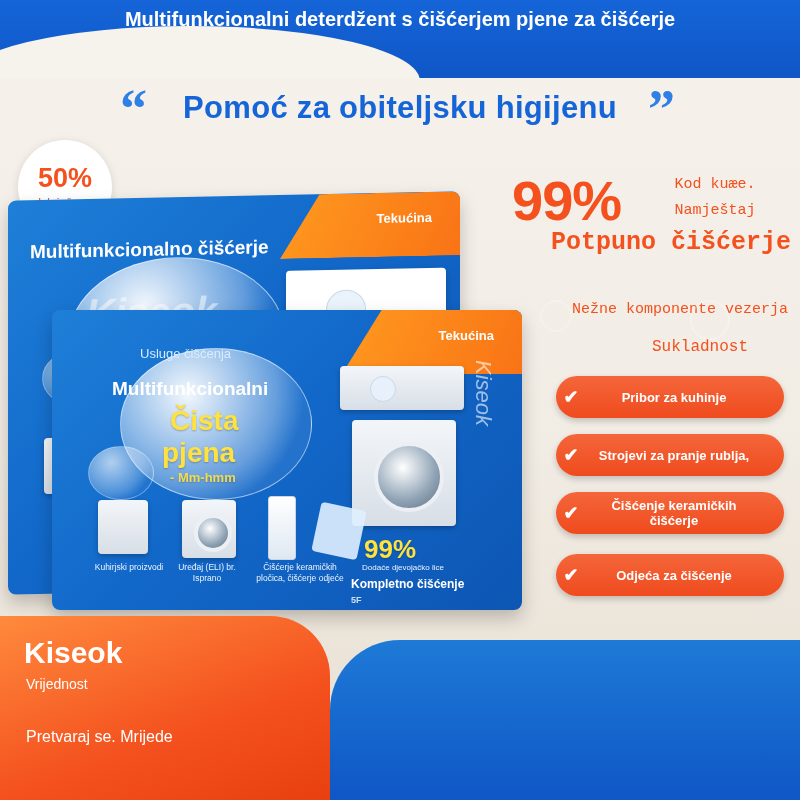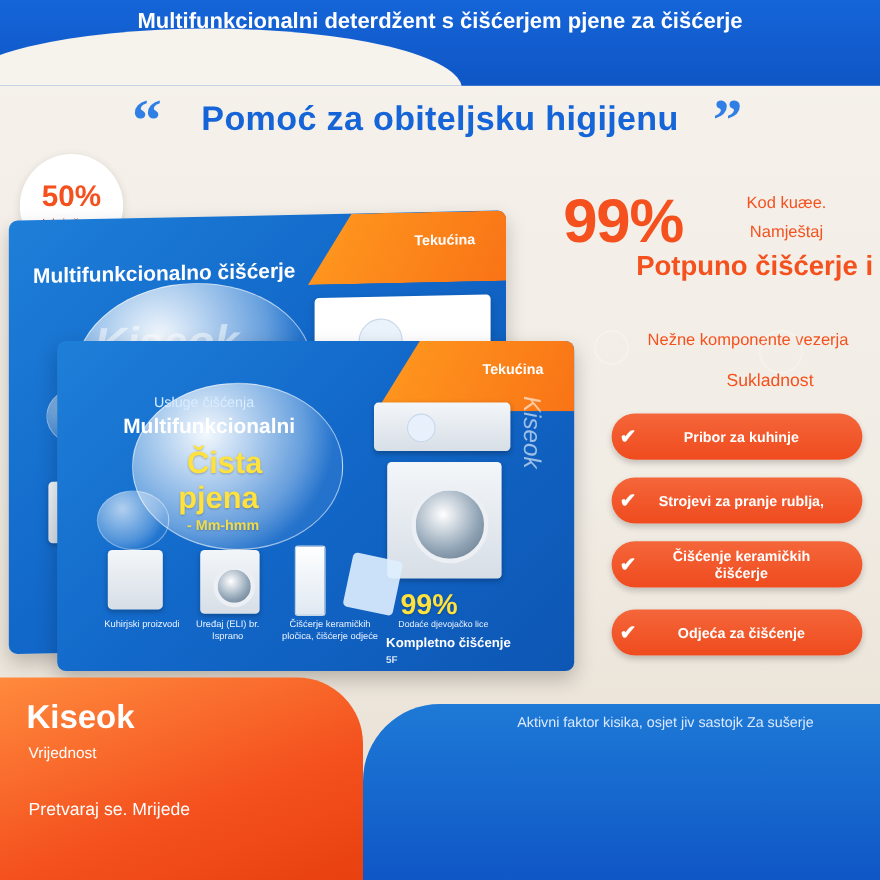--- a/index.html
+++ b/index.html
@@ -51,21 +51,21 @@
              box-shadow:0 2px 5px rgba(0,0,0,.25);}
   .porthole{position:absolute;border-radius:50%;background:radial-gradient(circle at 40% 35%,#ffffff,#8fa3b5 60%,#5d7184);
             border:4px solid #eceff3;}
   .tag-txt{position:absolute;color:#eaf3ff;font-size:8.5px;text-align:center;line-height:11px;}
   .whitecard{position:absolute;background:#fff;border-radius:4px;box-shadow:0 3px 7px rgba(0,0,0,.2);}
   .pouch{position:absolute;background:linear-gradient(180deg,#ffffff,#dfe8f2);border-radius:3px;border:1px solid #c9d6e4;}
 
   
   .big99{position:absolute;left:512px;top:168px;color:#f4511e;font-size:56px;font-weight:700;letter-spacing:-1px;}
   .r-line{position:absolute;text-align:center;}
-  .r-or{color:#f4511e;}
+  .r-or{color:#f4511e;font-family:Liberation Mono, monospace;}
 
   .pill{position:absolute;left:556px;width:228px;height:42px;border-radius:21px;
         background:linear-gradient(180deg,#f4663a 0%,#ef4b1e 100%);
         box-shadow:0 3px 6px rgba(0,0,0,.2);display:flex;align-items:center;}
   .pill .tick{width:30px;flex:0 0 30px;text-align:center;color:#fff;font-size:18px;font-weight:700;}
   .pill .ptxt{flex:1;color:#fff;font-size:13px;font-weight:700;text-align:center;line-height:15px;padding-right:22px;}
 
   
   .bot-left{position:absolute;left:0;top:616px;width:330px;height:184px;
             background:linear-gradient(160deg,#ff8a3d 0%,#f4511e 60%,#e8400f 100%);
@@ -121,21 +121,21 @@
     <div class="tag-txt" style="left:14px;top:300px;width:90px;">Kuhirja</div>
   </div>
 
   <div class="box box-front">
     <div class="corner-or"></div>
     <div class="corner-lbl">Tekućina</div>
 
     <div class="bubble" style="left:68px;top:38px;width:190px;height:150px;"></div>
     <div class="bubble" style="left:36px;top:136px;width:64px;height:52px;opacity:.7;"></div>
 
-    <div class="bx-sub" style="left:88px;top:48px;font-size:13px;">Usluge čišćenja</div>
+    <div class="bx-sub" style="left:88px;top:36px;font-size:13px;">Usluge čišćenja</div>
     <div class="bx-title" style="left:60px;top:68px;font-size:19px;">Multifunkcionalni</div>
     <div class="yellow" style="position:absolute;left:118px;top:96px;font-size:28px;line-height:30px;">Čista</div>
     <div class="yellow" style="position:absolute;left:110px;top:128px;font-size:28px;line-height:30px;">pjena</div>
     <div class="yellow" style="position:absolute;left:118px;top:160px;font-size:13px;opacity:.9;">- Mm-hmm</div>
 
     <div class="appliance" style="left:288px;top:56px;width:124px;height:44px;"></div>
     <div style="position:absolute;left:318px;top:66px;width:24px;height:24px;border-radius:50%;background:#e8f1fb;border:1px solid #c8d8ea;"></div>
 
     <div class="appliance" style="left:300px;top:110px;width:104px;height:106px;"></div>
     <div class="porthole" style="left:322px;top:132px;width:62px;height:62px;"></div>
@@ -188,15 +188,14 @@
     <div class="tick">✔</div>
     <div class="ptxt">Odjeća za čišćenje</div>
   </div>
 
   <div class="bot-left"></div>
   <div class="bot-right"></div>
 
   <div class="b-kiseok">Kiseok</div>
   <div class="b-vrij">Vrijednost</div>
   <div class="b-pret">Pretvaraj se. Mrijede</div>
-  <div class="b-r1">Aktivni faktor kisika, osjet jiv sastojk Za sušerje</div>
 
 </div>
 
 </body></html>

